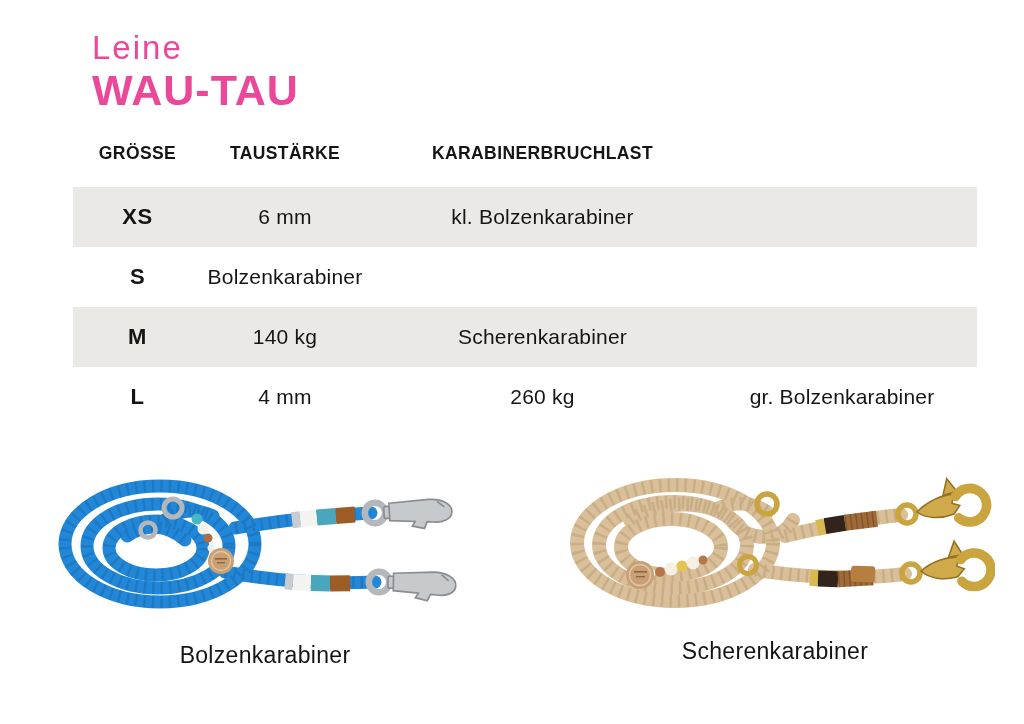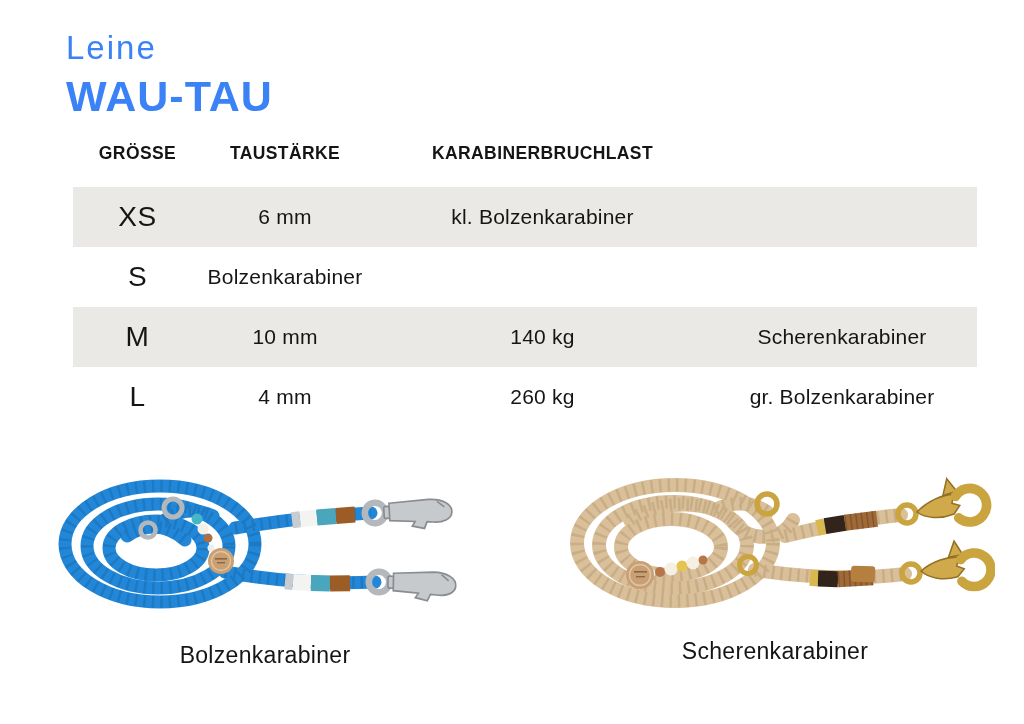--- a/index.html
+++ b/index.html
@@ -7,37 +7,37 @@
     position: relative;
     width: 1024px;
     height: 724px;
     background: #ffffff;
     overflow: hidden;
     font-family: "Liberation Sans", sans-serif;
     color: #151515;
   }
 
   
-  .brand-title { position: absolute; left: 66px; top: 30px; color: #3b82f6; }
+  .brand-title { position: absolute; left: 92px; top: 30px; color: #ec4899; }
   .title-line1 { font-size: 33px; font-weight: 400; letter-spacing: 2px; line-height: 1.1; }
-  .title-line2 { font-size: 43px; font-weight: 800; letter-spacing: 1px; line-height: 1.0; margin-top: 9px; }
+  .title-line2 { font-size: 43px; font-weight: 800; letter-spacing: 1px; line-height: 1.0; margin-top: 3px; }
 
   
   .size-table { position: absolute; left: 73px; top: 143px; width: 904px; }
   .thead, .trow {
     display: grid;
     grid-template-columns: 109px 186px 329px 1fr;
     padding-left: 10px;
     text-align: center;
   }
   .thead { height: 44px; align-items: start; }
   .th { font-weight: 700; font-size: 17.5px; letter-spacing: 0.4px; }
   .trow { height: 60px; align-items: center; font-size: 21px; letter-spacing: 0.2px; }
   .trow.shaded { background: #ebe9e6; }
-  .td.size { font-weight: 400; font-size: 28px; letter-spacing: 0.5px; }
+  .td.size { font-weight: 700; font-size: 22px; letter-spacing: 0.5px; }
 
   
   .product-figure { position: absolute; margin: 0; text-align: center; }
   .fig-left  { left: 45px;  top: 462px; width: 440px; }
   .fig-right { left: 555px; top: 458px; width: 440px; }
   .product-figure figcaption { font-size: 23px; margin-top: 6px; letter-spacing: 0.3px; color: #151515; }
 
   
   .rope-blue      { stroke: #2287d8; stroke-width: 13; fill: none; stroke-linecap: round; }
   .rope-blue-tex  { stroke: #15659f; stroke-width: 12; fill: none; stroke-linecap: butt; stroke-dasharray: 2.5 6; opacity: .38; }
@@ -70,21 +70,20 @@
       <div class="td size">XS</div>
       <div class="td">6 mm</div>
       <div class="td">kl. Bolzenkarabiner</div>
     </div>
     <div class="trow">
       <div class="td size">S</div>
       <div class="td">Bolzenkarabiner</div>
     </div>
     <div class="trow shaded">
       <div class="td size">M</div>
-      <div class="td">10 mm</div>
       <div class="td">140 kg</div>
       <div class="td">Scherenkarabiner</div>
     </div>
     <div class="trow">
       <div class="td size">L</div>
       <div class="td">4 mm</div>
       <div class="td">260 kg</div>
       <div class="td">gr. Bolzenkarabiner</div>
     </div>
   </div>

